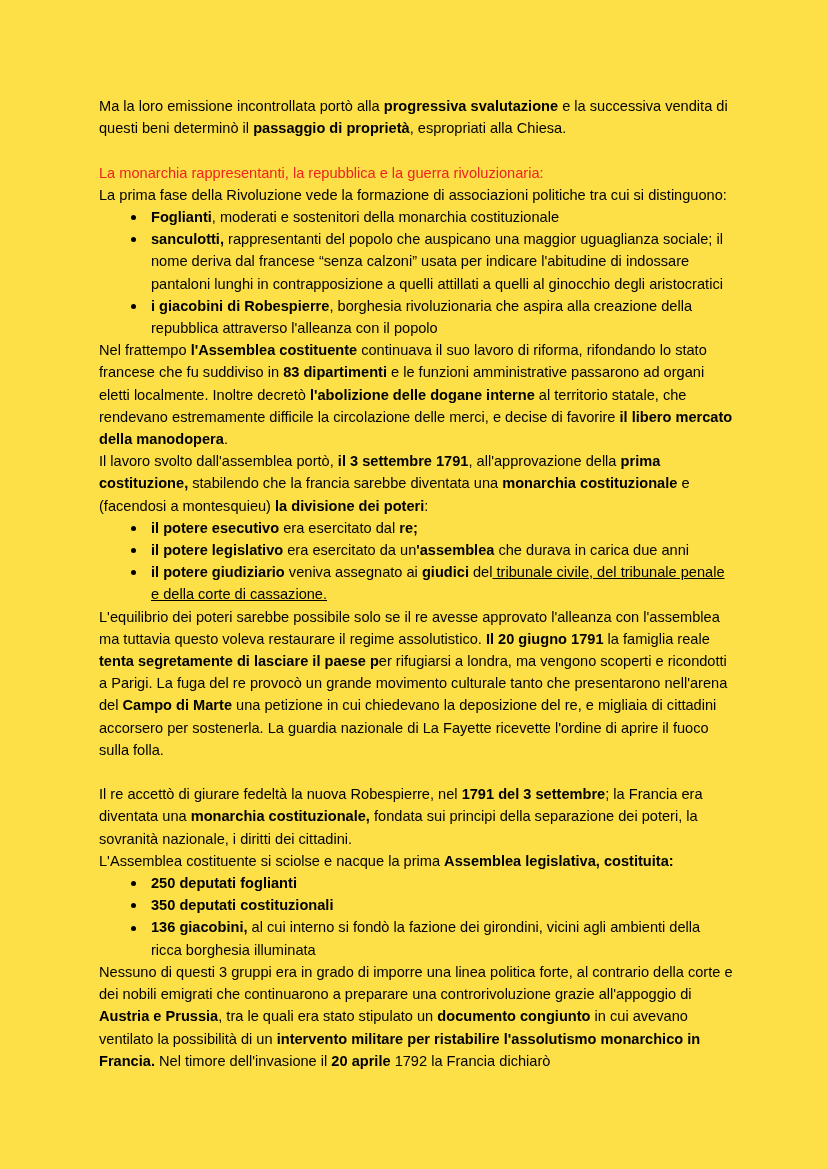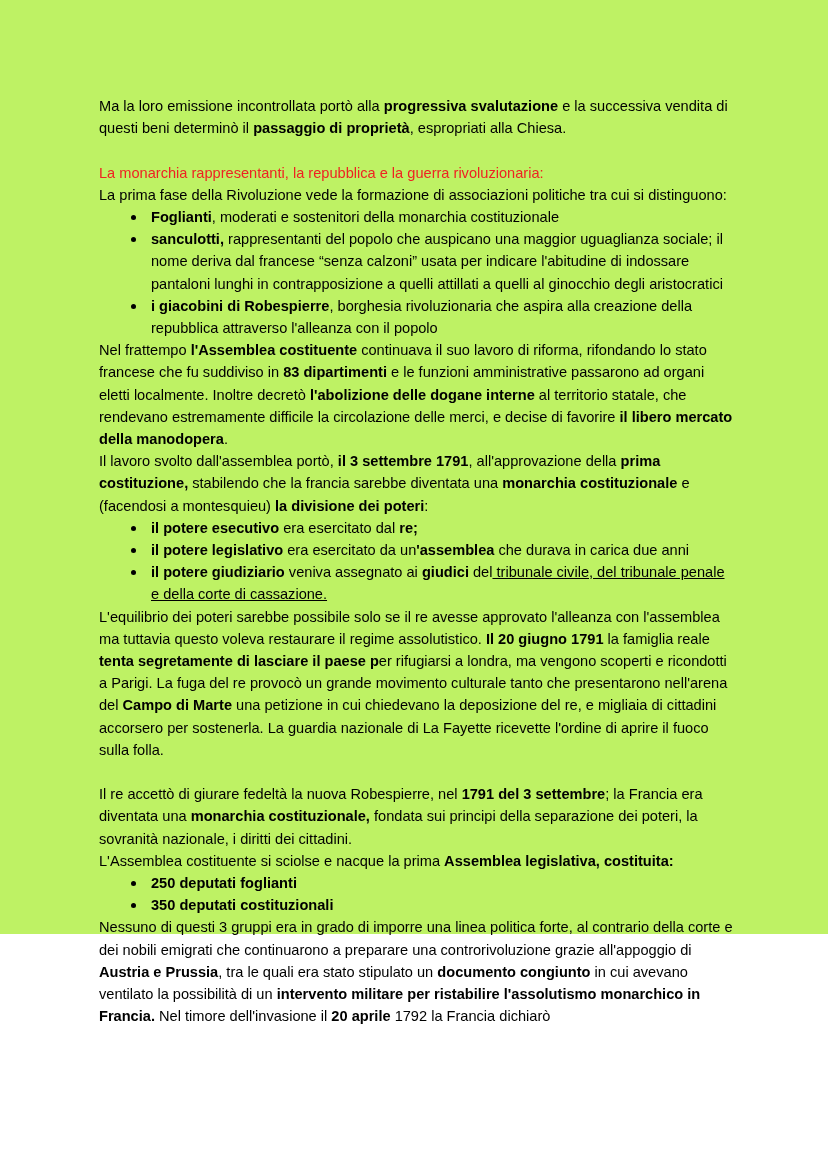--- a/index.html
+++ b/index.html
@@ -10,22 +10,22 @@
   body {
     width: 828px;
     height: 1169px;
     font-family: "Liberation Sans", sans-serif;
     color: #000000;
     overflow: hidden;
   }
   .page {
     position: relative;
     width: 828px;
-    height: 934px;
-    background: #bef264;
+    height: 1169px;
+    background: #fde047;
     box-sizing: border-box;
     padding: 95px 93px 11px 99px;
   }
   .doc-body {
     font-size: 14.6px;
     line-height: 22.2px;
     text-align: left;
   }
   p.para {
     margin: 0;
@@ -100,18 +100,19 @@
 
     <div class="spacer-line"></div>
 
     <p class="para"><span>Il re accettò di giurare fedeltà la nuova Robespierre, nel </span><b>1791 del 3 settembre</b><span>; la Francia era diventata una </span><b>monarchia costituzionale,</b><span> fondata sui principi della separazione dei poteri, la sovranità nazionale, i diritti dei cittadini.</span></p>
 
     <p class="para"><span>L'Assemblea costituente si sciolse e nacque la prima </span><b>Assemblea legislativa, costituita:</b></p>
 
     <ul class="bullets">
       <li><b>250 deputati foglianti</b><span></span></li>
       <li><b>350 deputati costituzionali</b><span></span></li>
+      <li><b>136 giacobini,</b><span> al cui interno si fondò la fazione dei girondini, vicini agli ambienti della ricca borghesia illuminata</span></li>
     </ul>
 
     <p class="para"><span>Nessuno di questi 3 gruppi era in grado di imporre una linea politica forte, al contrario della corte e dei nobili emigrati che continuarono a preparare una controrivoluzione grazie all'appoggio di </span><b>Austria e Prussia</b><span>, tra le quali era stato stipulato un </span><b>documento congiunto</b><span> in cui avevano ventilato la possibilità di un </span><b>intervento militare per ristabilire l'assolutismo monarchico in Francia.</b><span> Nel timore dell'invasione il </span><b>20 aprile</b><span> 1792 la Francia dichiarò</span></p>
 
   </div>
 </div>
 
 </body></html>

